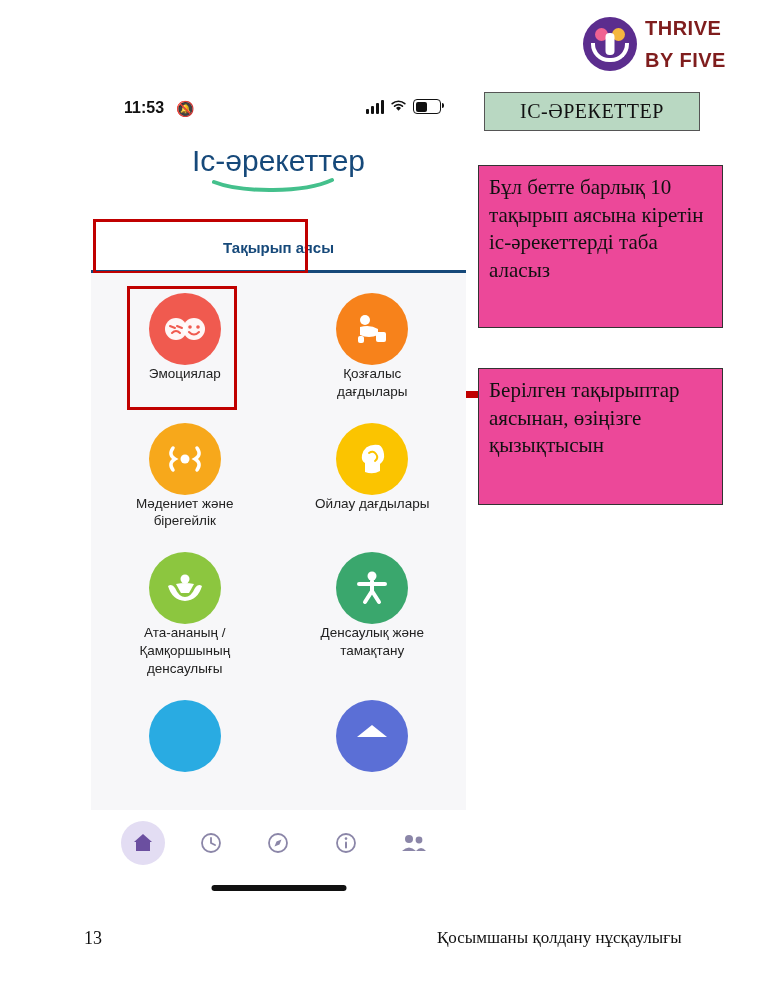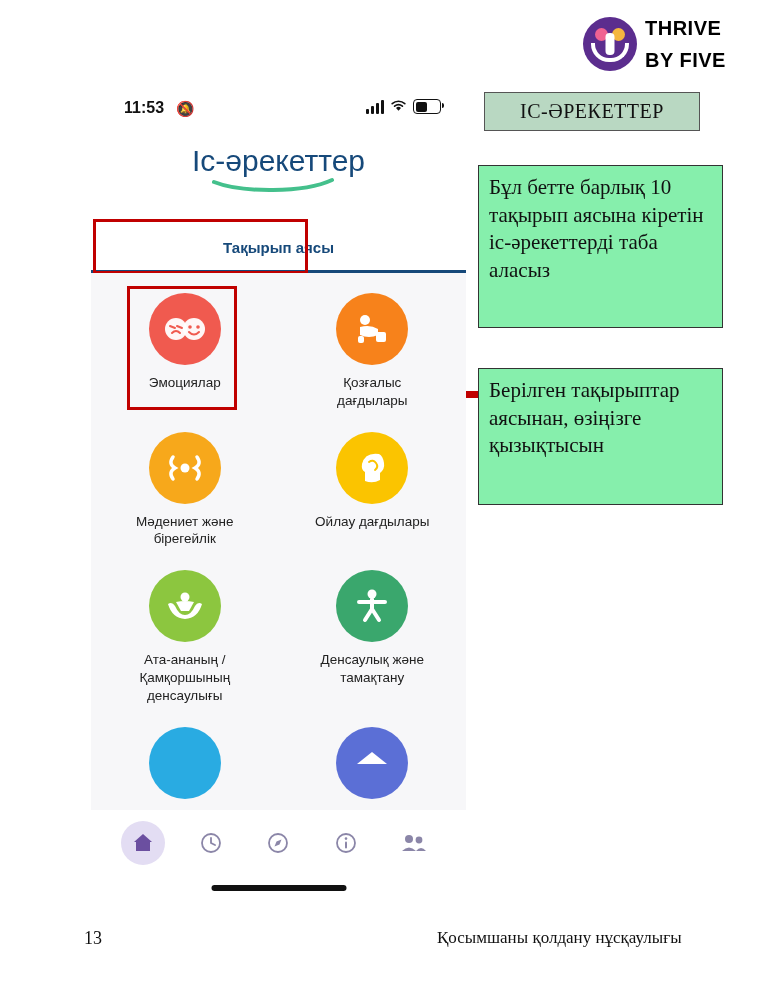--- a/index.html
+++ b/index.html
@@ -59,21 +59,21 @@
     left: 50%;
     transform: translateX(-50%);
     bottom: 9px;
     width: 30px;
     height: 15px;
     border: 4px solid #ffffff;
     border-top: none;
     border-radius: 0 0 18px 18px;
   }
   .logo-text {
-    color: #000000;
+    color: #7f1d1d;
     font-weight: bold;
     line-height: 1.0;
     font-size: 20px;
     letter-spacing: 0.5px;
   }
   .logo-text .l2 { font-size: 20px; margin-top: 12px; }
 
   
   .callout-title {
     position: absolute;
@@ -87,21 +87,21 @@
     align-items: center;
     justify-content: center;
     font-family: "Liberation Serif", serif;
     font-size: 20px;
     color: #111;
     letter-spacing: 0.5px;
   }
   .callout-box {
     position: absolute;
     border: 1px solid #333;
-    background: #86efac;
+    background: #ec4899;
     font-family: "Liberation Serif", serif;
     font-size: 21px;
     line-height: 1.32;
     color: #111;
     padding: 8px 10px 10px 10px;
     box-sizing: border-box;
   }
   #callout-1 {
     left: 478px;
     top: 165px;
@@ -290,21 +290,20 @@
   .tile .circle {
     width: 72px;
     height: 72px;
     border-radius: 50%;
     display: flex;
     align-items: center;
     justify-content: center;
     color: #ffffff;
   }
   .tile .tile-label {
-    margin-top: 9px;
     font-size: 13.5px;
     color: #222;
     text-align: center;
     line-height: 1.32;
     font-weight: 500;
     max-width: 140px;
     white-space: pre-line;
   }
   .tile-highlight {
     position: absolute;

